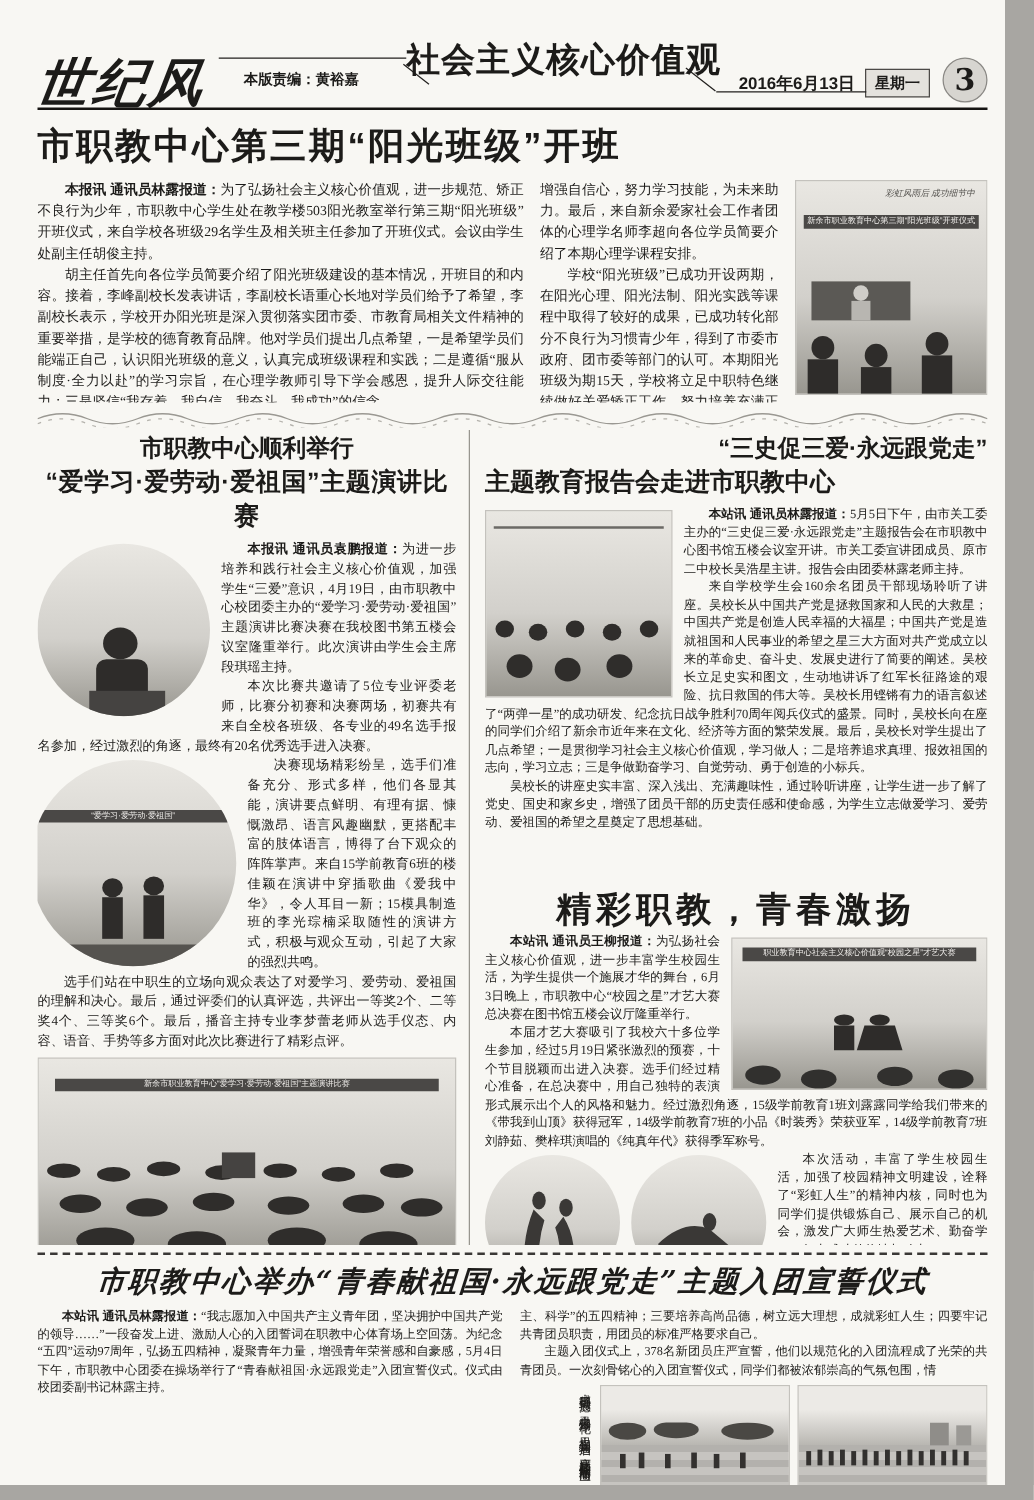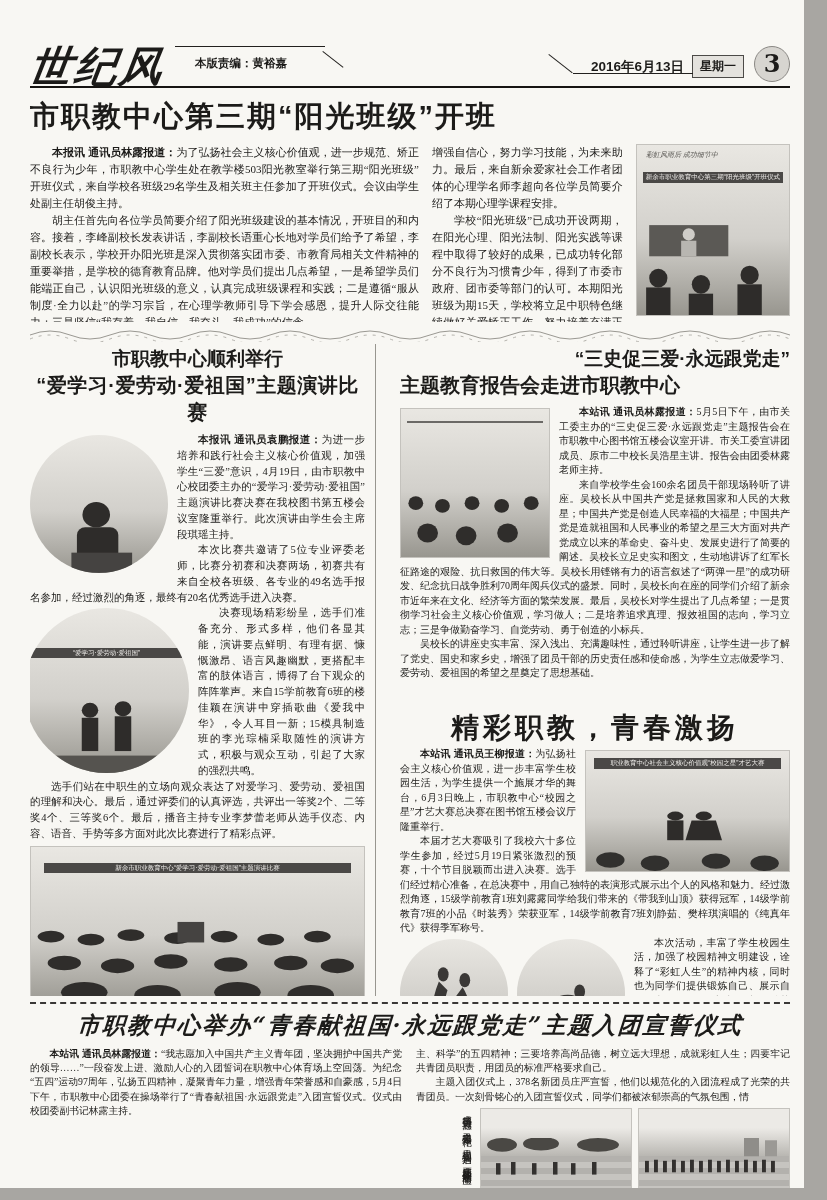--- a/index.html
+++ b/index.html
@@ -35,27 +35,27 @@
   .a1colL{width:53%;}
   .a1colM{width:26%;}
   .a1ph{width:21%;}
   
   .photo{position:relative;background:linear-gradient(180deg,#e9e7e2 0%,#d2d0cb 55%,#98968f 100%);
          overflow:hidden;border:1px solid #c4c2bd;box-sizing:border-box;}
   .ph-banner{position:absolute;left:4%;right:4%;top:16%;background:#4a4846;color:#efedea;
              font-size:6.5px;line-height:1.3;text-align:center;white-space:nowrap;overflow:hidden;
              padding:1px 2px;font-family:"Liberation Sans",sans-serif;}
   .ph-callig{position:absolute;left:6%;right:6%;top:3%;color:#55534f;font-size:7px;
-             font-style:italic;text-align:left;white-space:nowrap;overflow:hidden;}
+             font-style:italic;text-align:right;white-space:nowrap;overflow:hidden;}
   .ph-svg{position:absolute;left:0;bottom:0;width:100%;height:55%;}
   .circ{border-radius:50%;border:none;}
   
   .squig{display:block;margin:4px 0 0;}
   
-  .mid{display:flex;margin-top:2px;height:652px;overflow:hidden;gap:12px;}
+  .mid{display:flex;margin-top:2px;height:652px;overflow:hidden;}
   .mcolL{width:335px;padding-right:10px;border-right:1px solid #98968f;height:652px;overflow:hidden;}
   .mcolR{flex:1;padding-left:12px;height:652px;overflow:hidden;}
   .a2t1{text-align:center;font-family:"Liberation Sans",sans-serif;font-weight:900;font-size:19px;margin:2px 0 0;}
   .a2t2{text-align:center;font-family:"Liberation Sans",sans-serif;font-weight:900;font-size:20px;margin:0 0 6px;letter-spacing:.5px;}
   .a2body{font-size:10.5px;line-height:1.5;height:408px;overflow:hidden;}
   .fl{float:left;margin:3px 9px 5px 0;}
   .fr{float:right;margin:3px 0 5px 9px;}
   .a2photo{width:100%;height:162px;margin-top:6px;}
   .a3t1{text-align:right;font-family:"Liberation Sans",sans-serif;font-weight:900;font-size:19px;margin:2px 0 0;}
   .a3t2{font-family:"Liberation Sans",sans-serif;font-weight:900;font-size:20px;margin:0 0 6px;}
@@ -86,20 +86,21 @@
 <div class="page">
 
   <header>
     <div class="masthead">世纪风</div>
     <div class="hmid">
       <div class="hline hl1"></div>
       <div class="hline hd1"></div>
       <div class="hline hd2"></div>
       <div class="hline hl2"></div>
       <div class="editor">本版责编：黄裕嘉</div>
+      <div class="stitle">社会主义核心价值观</div>
     </div>
     <div class="hdate">2016年6月13日</div>
     <div class="wbox">星期一</div>
     <div class="pnum">3</div>
   </header>
 
   <section>
     <h1 class="a1title">市职教中心第三期“阳光班级”开班</h1>
     <div class="a1body">
       <div class="a1colL">

